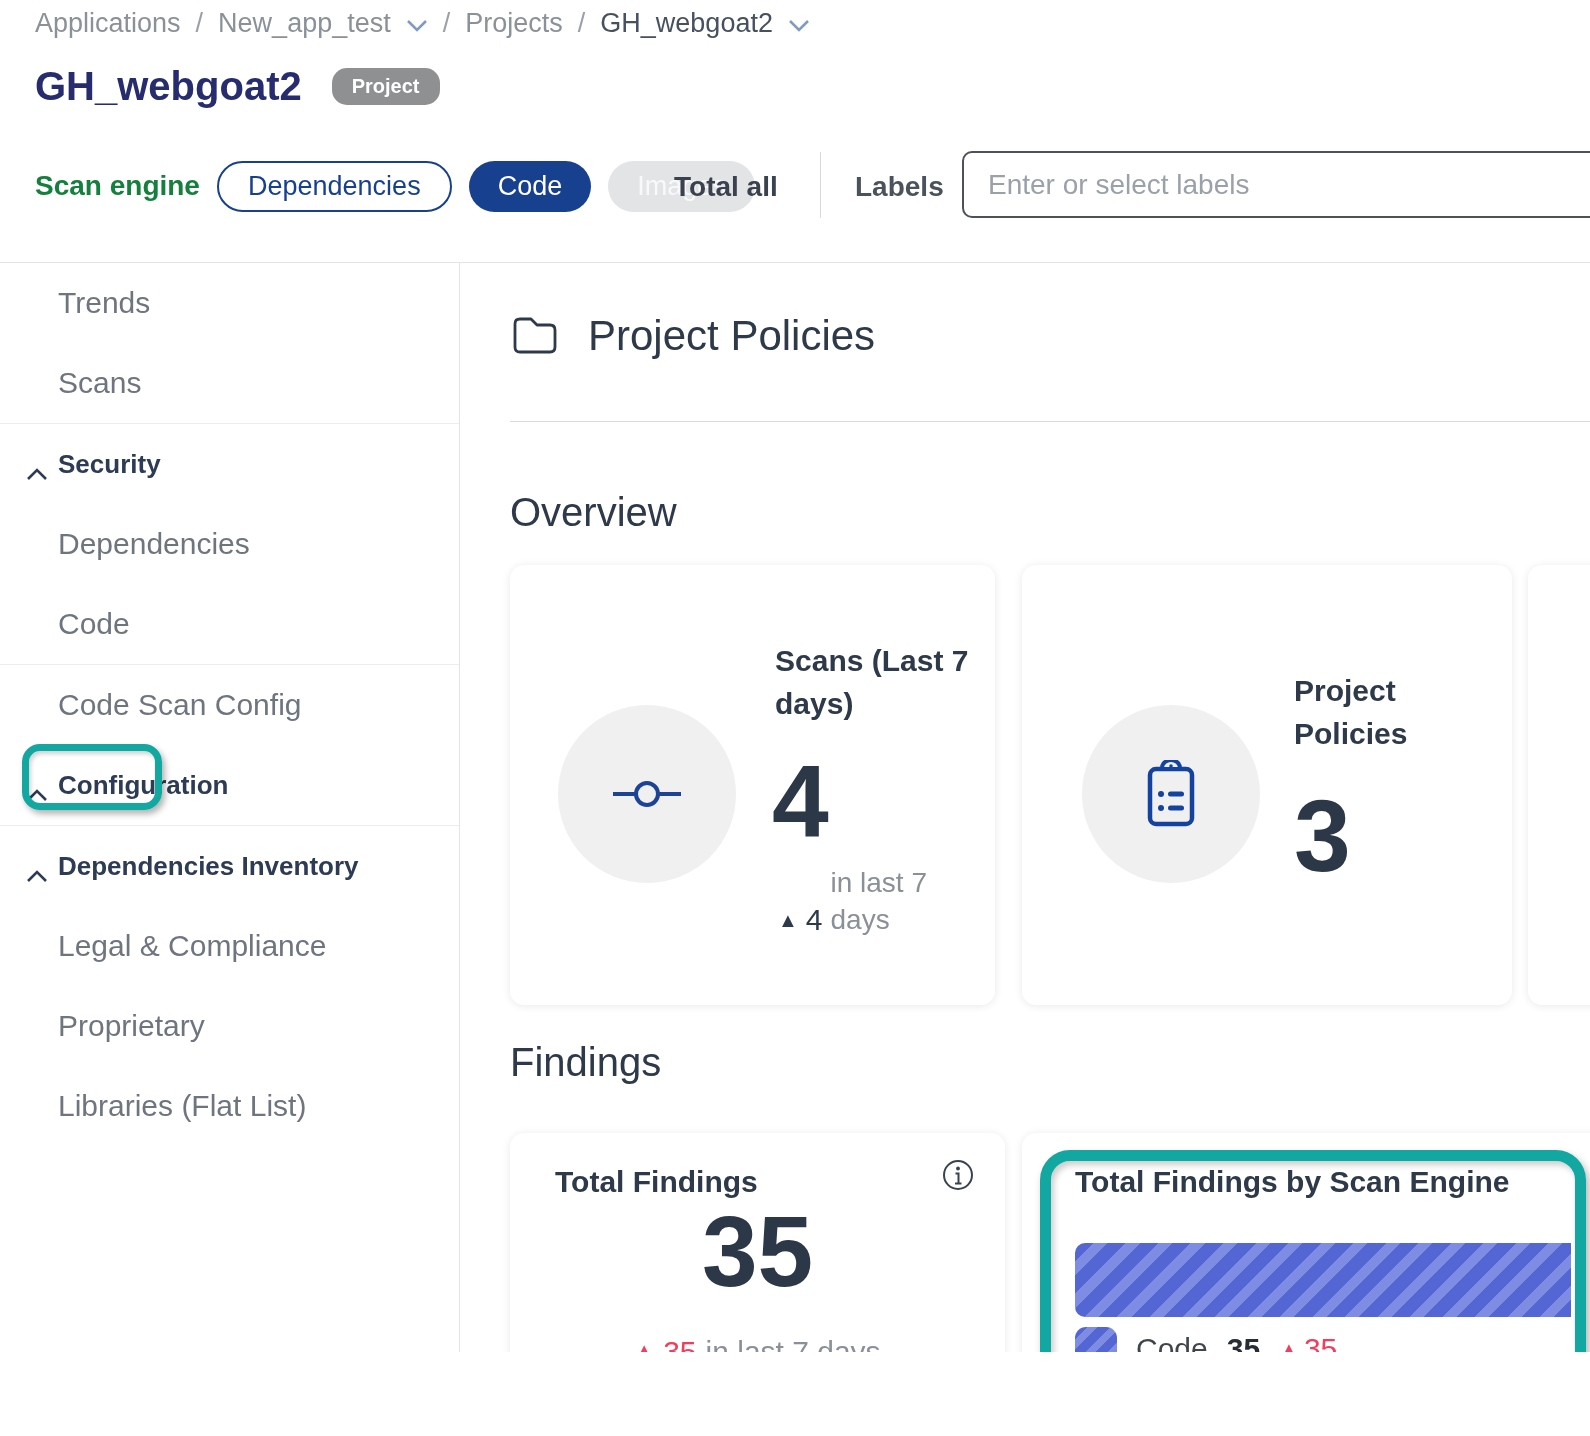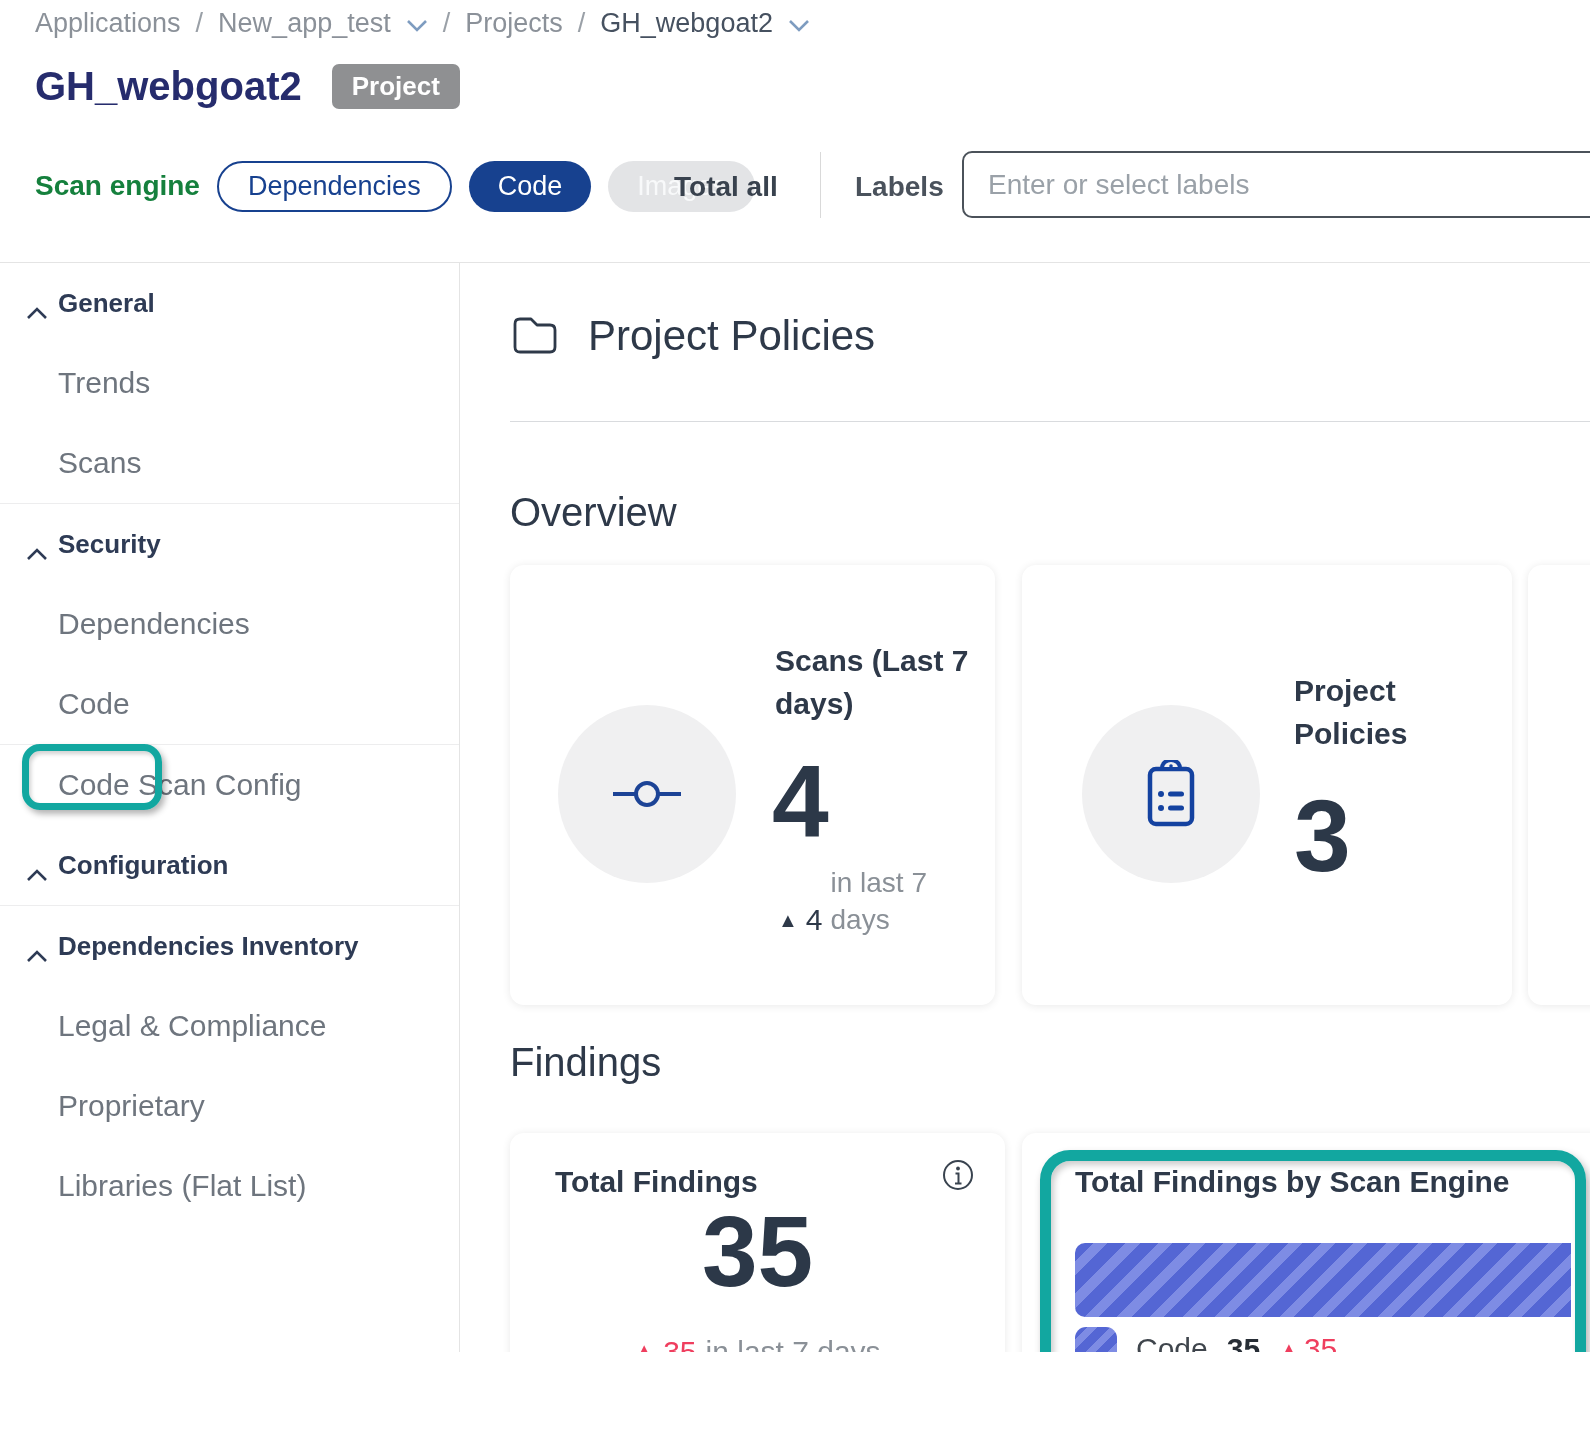--- a/index.html
+++ b/index.html
@@ -12,22 +12,22 @@
   .breadcrumb { left:35px; top:8px; display:flex; align-items:center; gap:15px;
                 font-size:27px; color:#8b9199; }
   .breadcrumb .crumb { cursor:pointer; }
   .breadcrumb .crumb.current { color:#465160; }
   .breadcrumb .sep { color:#9aa0a7; }
   .breadcrumb svg { margin-top:4px; }
 
   
   .title-row { left:35px; top:64px; display:flex; align-items:center; gap:30px; }
   .app-title { font-size:40px; font-weight:bold; color:#262c6d; }
-  .badge { background:#8f9092; color:#fff; font-size:26px; font-weight:bold;
-           padding:7px 20px; border-radius:7px; }
+  .badge { background:#8f9092; color:#fff; font-size:20px; font-weight:bold;
+           padding:7px 20px; border-radius:15px; }
 
   
   .filter-label { left:35px; top:170px; font-size:28px; font-weight:600; color:#15803d; }
   .pills { left:217px; top:161px; display:flex; gap:17px; }
   .pill { height:51px; border-radius:26px; display:flex; align-items:center;
           padding:0 29px; font-size:27px; cursor:pointer; }
   .pill.outlined { border:2px solid #17418f; color:#17418f; background:#fff; }
   .pill.selected { background:#17418f; color:#fff; }
   .pill.disabled { background:#e3e4e6; color:#f8f9fa; }
   .select-all { left:674px; top:171px; font-size:28px; font-weight:600; color:#39424e; cursor:pointer; }
@@ -151,26 +151,20 @@
   </div>
   <div class="abs select-all">Total all</div>
   <div class="abs vdivider"></div>
   <div class="abs labels-label">Labels</div>
   <input class="abs labels-input" type="text" placeholder="Enter or select labels" style="">
 
   <div class="abs top-rule"></div>
 
   <nav class="abs sidebar">
     <div class="side-section">
-      <div class="side-row side-head">
-        <span class="chev"><svg width="22" height="14">
-              <polyline points="2,12 11,3 20,12" fill="none" stroke="#2e3b55" stroke-width="2.6"></polyline>
-            </svg></span>
-        <span>General</span>
-      </div>
       <div class="side-row">Trends</div>
       <div class="side-row">Scans</div>
     </div>
     <div class="side-section">
       <div class="side-row side-head">
         <span class="chev"><svg width="22" height="14">
               <polyline points="2,12 11,3 20,12" fill="none" stroke="#2e3b55" stroke-width="2.6"></polyline>
             </svg></span>
         <span>Security</span>
       </div>

